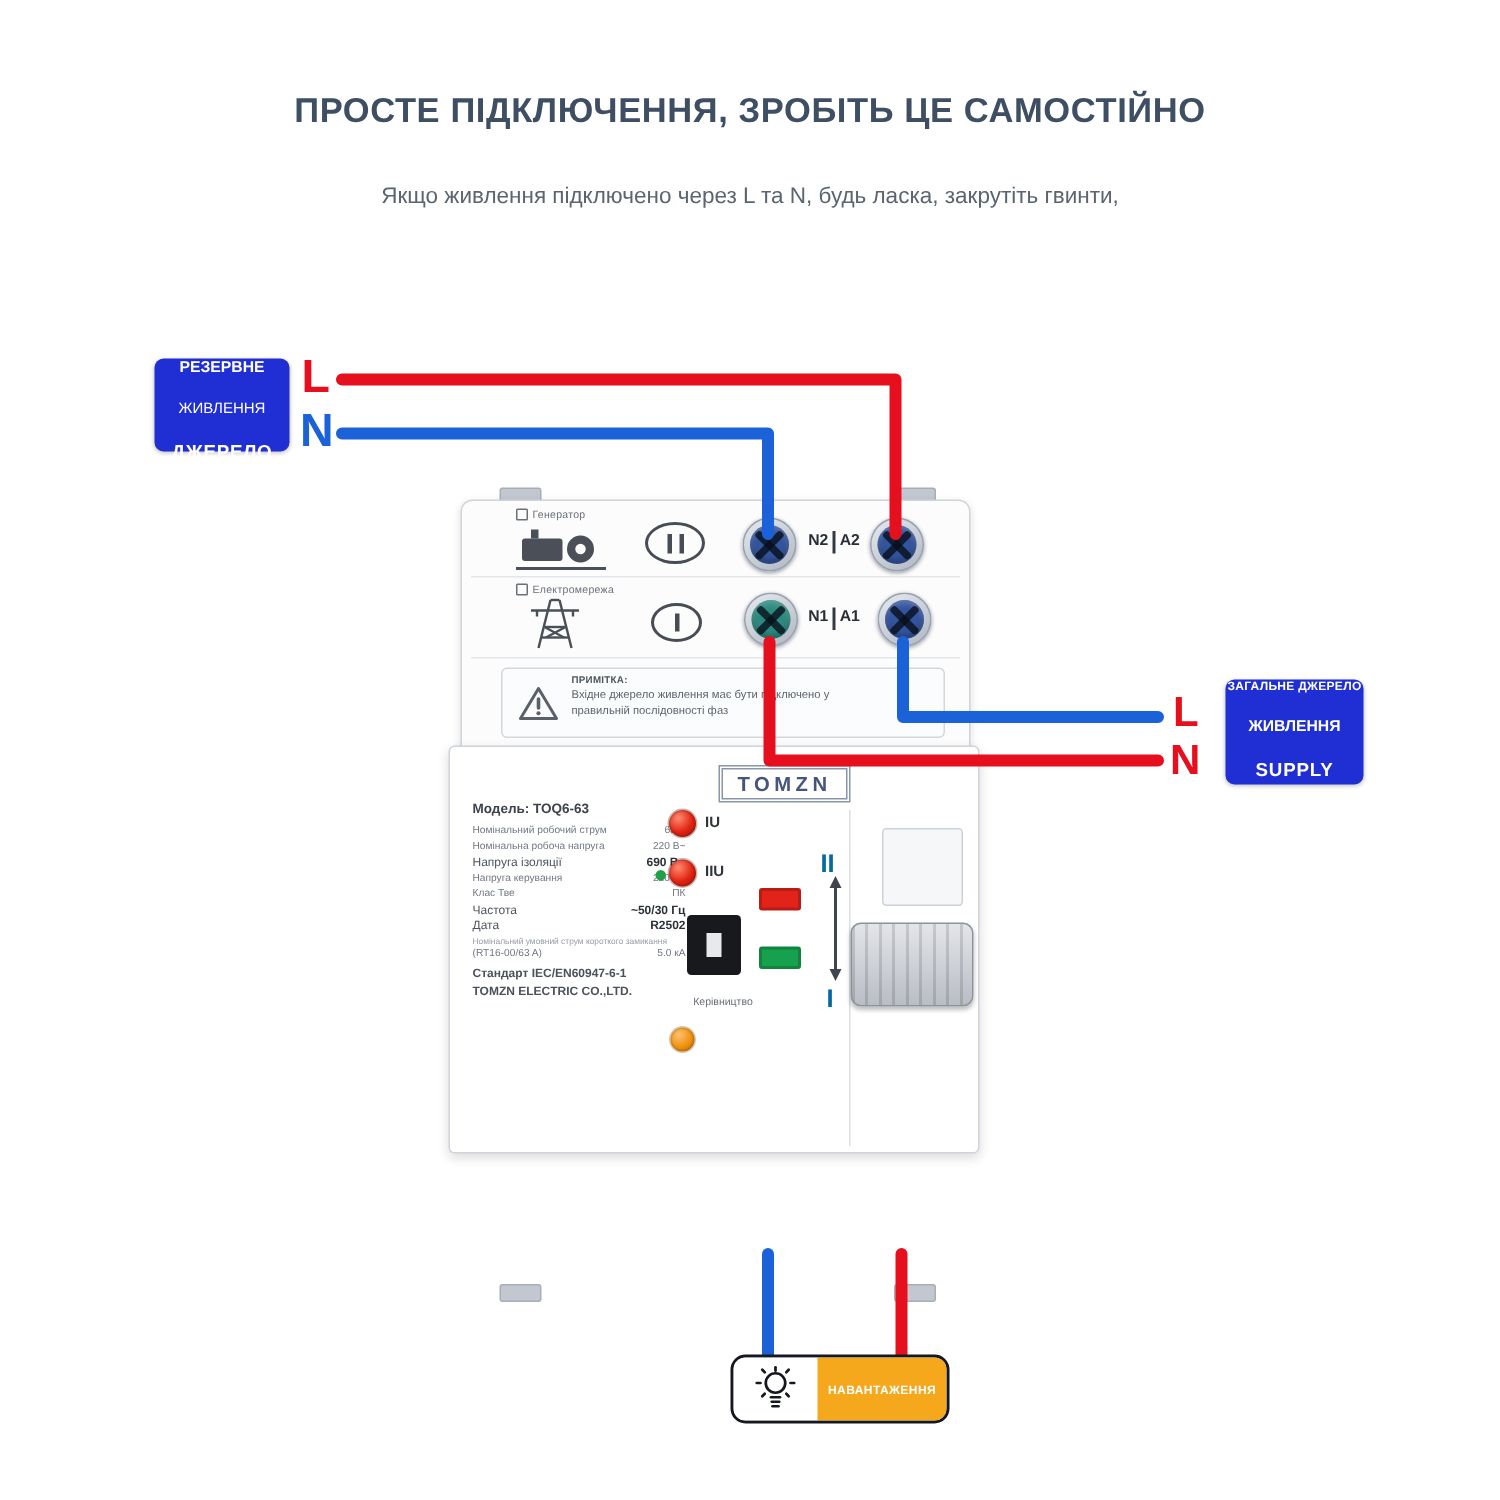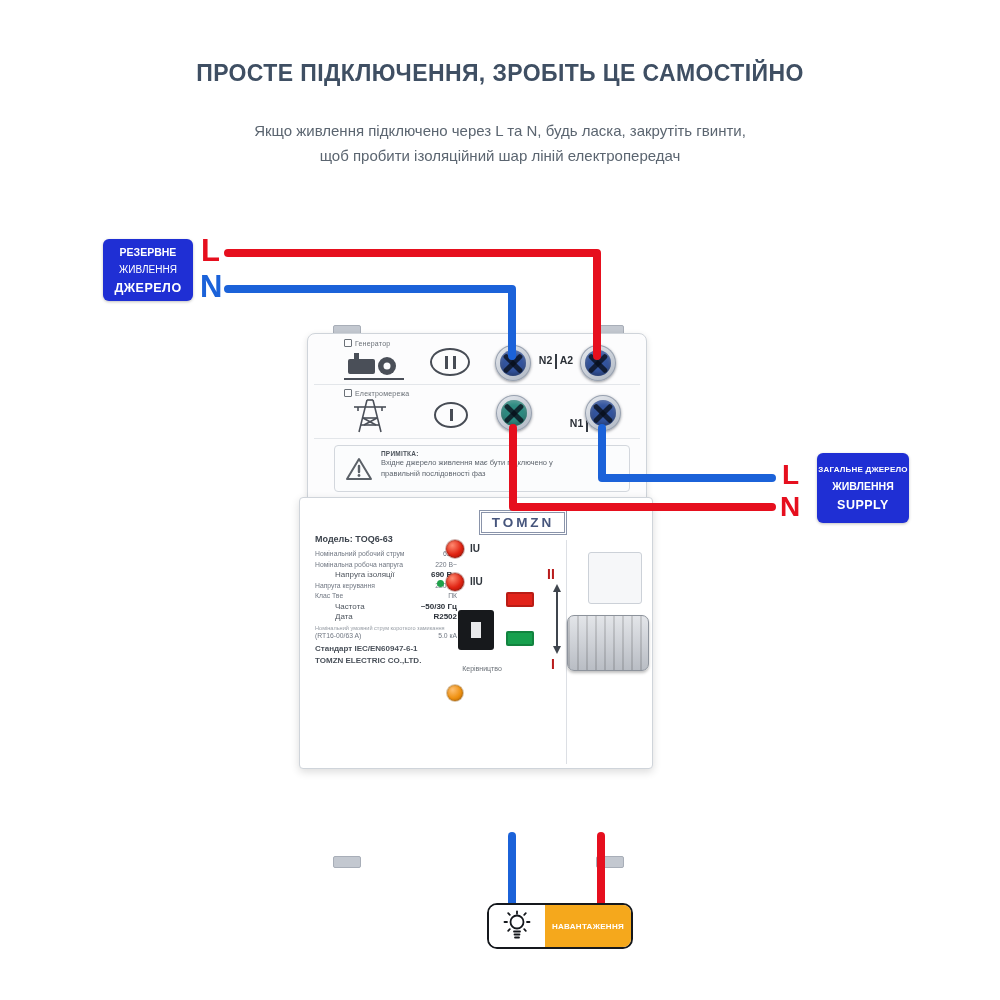--- a/index.html
+++ b/index.html
@@ -12,21 +12,21 @@
     position:absolute; top:60px; left:0; right:0; text-align:center;
     font-size:23px; font-weight:700; letter-spacing:.4px; color:var(--title-text,#3f4f63);
   }
   .subtitle {
     position:absolute; top:118px; left:0; right:0; text-align:center;
     font-size:15px; line-height:25px; color:#5b6570;
   }
   
   .src-badge {
     position:absolute; background:var(--badge-blue,#1f2fd4); color:#fff; border-radius:6px;
-    display:flex; flex-direction:column; align-items:center; justify-content:center; gap:6px;
+    display:flex; flex-direction:column; align-items:center; justify-content:flex-start; gap:16px;
     box-shadow:0 1px 3px rgba(0,0,0,.25); text-align:center; z-index:5;
   }
   .badge-backup { left:103px; top:239px; width:90px; height:62px; }
   .badge-main   { left:817px; top:453px; width:92px; height:70px; }
   .b-sm  { font-size:8px;  font-weight:700; letter-spacing:.2px; }
   .b-md  { font-size:10px; font-weight:400; }
   .b-md2 { font-size:10.5px; font-weight:700; }
   .b-lg  { font-size:12.5px; font-weight:700; letter-spacing:.5px; }
   .phase-letter { position:absolute; font-weight:700; z-index:5; }
   .lb { left:201px; top:233px; font-size:31px; color:var(--wire-live,#e60f1e); }
@@ -76,40 +76,40 @@
     box-shadow:inset 0 2px 4px rgba(255,255,255,.25), inset 0 -2px 4px rgba(0,0,0,.35); }
   .core::before,.core::after { content:""; position:absolute; left:50%; top:50%;
     width:24px; height:5px; margin:-2.5px 0 0 -12px; background:rgba(8,14,26,.78); border-radius:2px; }
   .core::before { transform:rotate(45deg); } .core::after { transform:rotate(-45deg); }
   .core.blue { background:#33549e; } .core.teal { background:#2d8a80; } .core.red { background:#9c4a4a; }
   .s-n2 { left:187px; top:11px; } .s-a2 { left:272px; top:11px; }
   .s-n1 { left:188px; top:61px; } .s-a1 { left:277px; top:61px; }
   .s-l1 { left:187px; top:40px; } .s-l2 { left:276px; top:40px; }
   .tlabel { position:absolute; width:48px; display:flex; justify-content:center; gap:3px;
     font-size:10.5px; font-weight:700; color:#2a2f36; }
-  .tl1 { left:224px; top:20px; } .tl2 { left:224px; top:83px;padding-left:31px; }
+  .tl1 { left:224px; top:20px; } .tl2 { left:224px; top:71px; }
   .tlabel .sep { width:1.5px; height:15px; background:#343a42; }
   
   .notebox { position:absolute; left:26px; top:111px; width:296px; height:47px;
     border:1px solid #d3d7dd; border-radius:4px; background:#fbfcfd; box-sizing:border-box; }
   .warn { position:absolute; left:10px; top:10px; }
   .ntx { position:absolute; left:46px; top:4px; }
   .nt { font-size:6.5px; font-weight:700; color:#4d545c; letter-spacing:.2px; }
   .nl { font-size:7.5px; color:#5d646d; line-height:11px; }
   
   .vsep { position:absolute; left:266px; top:42px; height:224px; border-left:1px solid #dcdfe4; }
   .logo { position:absolute; left:179px; top:12px; width:88px; height:25px; background:#fff;
     border:3px double #8a94aa; box-sizing:border-box; display:flex; align-items:center; justify-content:center;
     font-size:13.5px; font-weight:700; letter-spacing:3px; color:#46557c; z-index:2; }
   .winrect { position:absolute; left:288px; top:54px; width:52px; height:50px;
     border:1px solid #ccd1d8; border-radius:3px; background:#f6f7f9; }
   .specs { position:absolute; left:15px; top:36px; width:142px; }
   .model { font-size:9px; font-weight:700; color:#3c434c; margin-bottom:5px; }
   .spec-row { display:flex; justify-content:space-between; font-size:6.8px; color:#707782; line-height:10.5px; }
-  .spec-row.em { font-size:8px; color:#4e555e;margin-left:20px; }
+  .spec-row.em { font-size:8px; color:#4e555e; }
   .spec-row.em .sv { font-weight:700; color:#2b3139; }
   .scnote { font-size:5.6px; color:#979da5; margin-top:2px; }
   .std { margin-top:3px; font-size:8px; font-weight:600; color:#4a515a; }
   .led { position:absolute; border-radius:50%; }
   .led.red { width:18px; height:18px;
     background:radial-gradient(circle at 35% 30%, #ff8a70, #e02312 55%, #9c150a);
     box-shadow:inset 0 0 2px rgba(0,0,0,.5), 0 0 0 1px rgba(120,30,20,.35); }
   .led.orange { width:16px; height:16px;
     background:radial-gradient(circle at 35% 30%, #ffc071, #ef9110 55%, #b26405);
     box-shadow:inset 0 0 2px rgba(0,0,0,.4), 0 0 0 1px rgba(150,90,10,.35); }
@@ -117,21 +117,21 @@
   .ledlab { position:absolute; font-size:10px; font-weight:700; color:#2f353c; }
   .ll1 { left:170px; top:45px; } .ll2 { left:170px; top:78px; }
   .gdot { position:absolute; left:137px; top:82px; width:7px; height:7px; border-radius:50%; background:#1fa14a; }
   .rind { position:absolute; left:206px; top:94px; width:28px; height:15px; background:#e2231a;
     border-radius:2px; box-shadow:inset 0 0 0 2px rgba(0,0,0,.18); }
   .gind { position:absolute; left:206px; top:133px; width:28px; height:15px; background:#17a04e;
     border-radius:2px; box-shadow:inset 0 0 0 2px rgba(0,0,0,.18); }
   .blkwin { position:absolute; left:158px; top:112px; width:36px; height:40px; background:#17191c; border-radius:3px; }
   .blkwin i { display:block; width:10px; height:16px; background:#e8e9eb; margin:12px auto 0; }
   .manual { position:absolute; left:146px; top:167px; width:72px; text-align:center; font-size:7px; color:#6a7077; }
-  .pos { position:absolute; font-size:14px; font-weight:700; color:#b91c1c; }
+  .pos { position:absolute; font-size:17px; font-weight:700; color:#0369a1; }
   .pos2 { left:247px; top:68px; } .pos1 { left:251px; top:158px; }
   .arrow { position:absolute; left:250px; top:86px; }
   .handle { position:absolute; left:267px; top:117px; width:80px; height:54px;
     background:linear-gradient(180deg,#e3e5e9,#b9bdc4); border:1px solid #8d939c; border-radius:7px;
     box-shadow:0 2px 3px rgba(0,0,0,.25); overflow:hidden; }
   .handle::before { content:""; position:absolute; inset:0;
     background:repeating-linear-gradient(90deg, rgba(0,0,0,.13) 0 2px, transparent 2px 9px); }
   
   .capload { position:absolute; left:116px; top:46px; font-size:6.5px; color:#8a9098; letter-spacing:.2px; }
   .status { position:absolute; left:224px; top:41px; font-size:10.5px; color:#3a414a; }
@@ -148,21 +148,20 @@
     display:flex; align-items:center; justify-content:center; text-align:center; letter-spacing:.3px; padding:0 3px; }
 </style>
 </head>
 <body>
 
 <div class="stage">
 
   <div class="title">ПРОСТЕ ПІДКЛЮЧЕННЯ, ЗРОБІТЬ ЦЕ САМОСТІЙНО</div>
   <div class="subtitle">
     <div>Якщо живлення підключено через L та N, будь ласка, закрутіть гвинти,</div>
-    <div>щоб пробити ізоляційний шар ліній електропередач</div>
   </div>
 
   <div class="tab t1"></div>
   <div class="tab t2"></div>
   <div class="tab t3"></div>
   <div class="tab t4"></div>
 
   <div class="dev-top">
     <div class="cap cap1">
       <span class="mini"></span>

